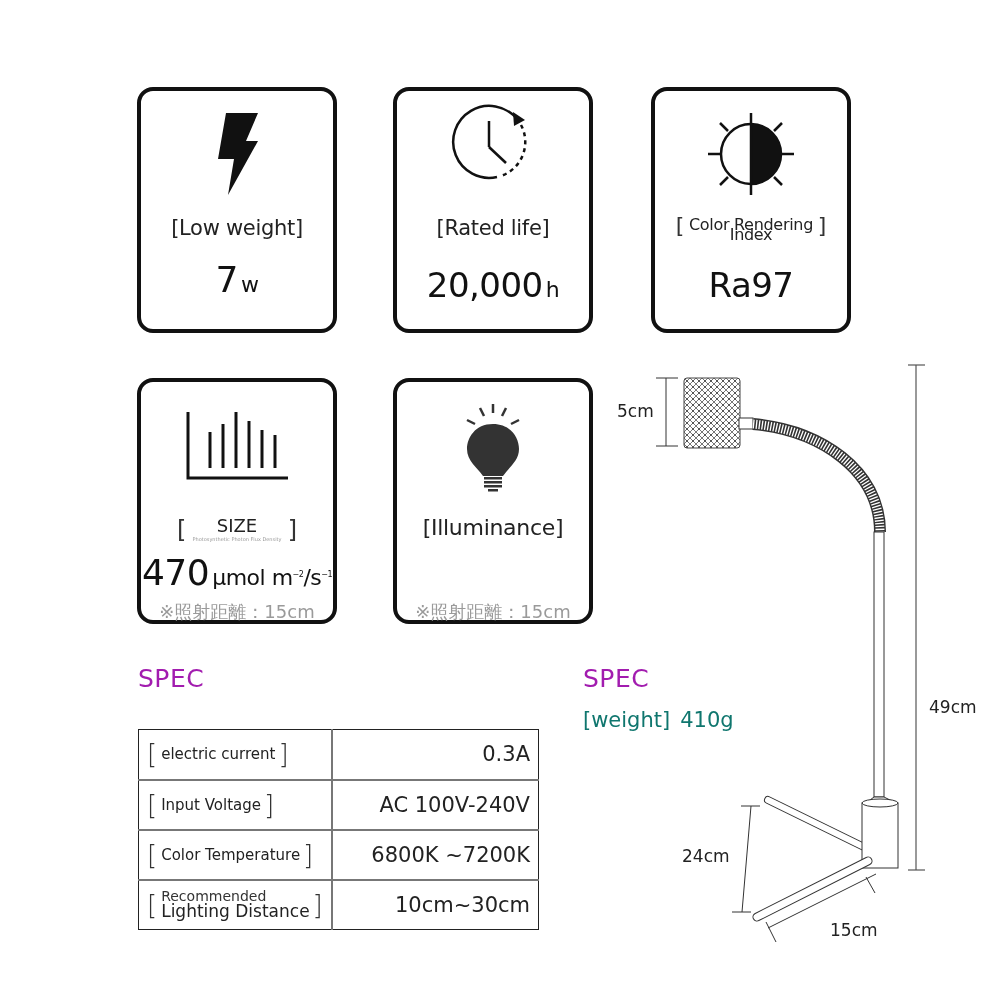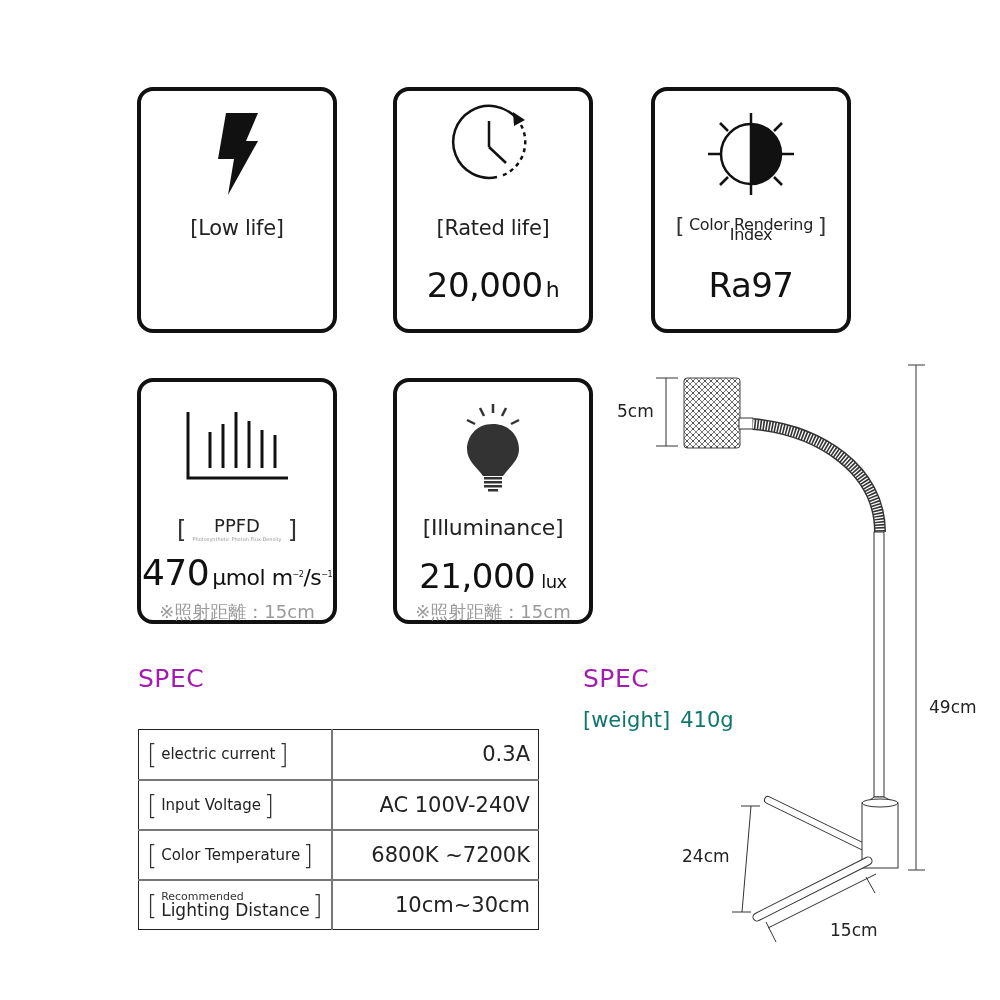--- a/index.html
+++ b/index.html
@@ -60,37 +60,38 @@
   }
   table.spec tr:first-child td { border-top: 1.5px solid #222; }
   table.spec tr:last-child td { border-bottom: 1.5px solid #222; }
   table.spec td:first-child { border-left: 1.5px solid #222; width: 175px; font-size: 15px; color: #222; }
   table.spec td:last-child { border-right: 1.5px solid #222; text-align: right; font-size: 21px; color: #222; }
   .lbl { display: flex; align-items: center; white-space: nowrap; }
   .lbl .br { font-size: 26px; color: #333; font-weight: lighter; line-height: 1; }
   .lbl .br.l { margin-right: 4px; }
   .lbl .br.r { margin-left: 3px; }
   .stack { display: flex; flex-direction: column; line-height: 1; }
-  .stack .small { font-size: 11px; color: #333; }
+  .stack .small { font-size: 14px; color: #333; }
   .stack .big { font-size: 17px; }
   .spacer { flex: 1; }
 
   .dim { position: absolute; font-size: 17px; color: #222; }
   #lamp { position: absolute; left: 600px; top: 355px; }
 </style>
 </head>
 <body>
 
 <div class="card" id="c1">
   <div class="icon" style="top:20px;">
     <svg width="50" height="86" viewBox="0 0 50 86">
       <polygon points="14,2 46,2 34,30 46,30 16,84 22,48 6,48" fill="#111"></polygon>
     </svg>
   </div>
-  <div class="label" style="top:125px;">[Low life]</div>
+  <div class="label" style="top:125px;">[Low weight]</div>
+  <div class="value" style="top:168px;"><span>7</span><span class="unit">w</span></div>
 </div>
 
 <div class="card" id="c2">
   <div class="icon" style="top:12px;">
     <svg width="84" height="84" viewBox="0 0 84 84">
       <path d="M 46 74 A 36 36 0 1 1 66 16" fill="none" stroke="#111" stroke-width="2.5"></path>
       <path d="M 70 22 A 36 36 0 0 1 50 73" fill="none" stroke="#111" stroke-width="2.5" stroke-dasharray="4 4"></path>
       <polygon points="62,9 74,17 63,23" fill="#111"></polygon>
       <line x1="38" y1="18" x2="38" y2="44" stroke="#111" stroke-width="2.5"></line>
       <line x1="38" y1="44" x2="55" y2="60" stroke="#111" stroke-width="2.5"></line>
@@ -130,21 +131,21 @@
       <line x1="28" y1="22" x2="28" y2="58" stroke="#111" stroke-width="3"></line>
       <line x1="41" y1="14" x2="41" y2="58" stroke="#111" stroke-width="3"></line>
       <line x1="54" y1="2" x2="54" y2="58" stroke="#111" stroke-width="3"></line>
       <line x1="67" y1="11" x2="67" y2="58" stroke="#111" stroke-width="3"></line>
       <line x1="80" y1="20" x2="80" y2="58" stroke="#111" stroke-width="3"></line>
       <line x1="93" y1="25" x2="93" y2="58" stroke="#111" stroke-width="3"></line>
     </svg>
   </div>
   <div class="ppfd-wrap">
     <span class="br l">[</span>
-    <span class="main">PPFD</span>
+    <span class="main">SIZE</span>
     <span class="sub">Photosynthetic Photon Flux Density</span>
     <span class="br r">]</span>
   </div>
   <div class="value ppfd-val"><span>470</span><span class="unit"><span>μmol m</span><sup>−2</sup><span>/s</span><sup>−1</sup></span></div>
   <div class="note" style="top:218px;">※照射距離：15cm</div>
 </div>
 
 <div class="card" id="c5">
   <div class="icon" style="top:22px;">
     <svg width="64" height="90" viewBox="0 0 64 90">
@@ -154,21 +155,20 @@
       <line x1="45" y1="4" x2="41" y2="12" stroke="#333" stroke-width="2.5"></line>
       <line x1="58" y1="16" x2="50" y2="20" stroke="#333" stroke-width="2.5"></line>
       <path d="M 32 20 C 14 20 6 34 6 45 C 6 57 16 63 22 72 L 42 72 C 48 63 58 57 58 45 C 58 34 50 20 32 20 Z" fill="#333"></path>
       <rect x="23" y="73" width="18" height="2.5" fill="#333"></rect>
       <rect x="23" y="77" width="18" height="2.5" fill="#333"></rect>
       <rect x="23" y="81" width="18" height="2.5" fill="#333"></rect>
       <rect x="27" y="85" width="10" height="2.5" fill="#333"></rect>
     </svg>
   </div>
   <div class="label" style="top:133px; font-size:22px;">[Illuminance]</div>
-  <div class="value" style="top:174px; font-size:34px;"><span>21,000</span><span class="unit" style="font-size:18px; margin-left:6px;">lux</span></div>
   <div class="note" style="top:218px;">※照射距離：15cm</div>
 </div>
 
 <div class="heading" id="spec-heading">SPEC</div>
 <table class="spec">
   <tbody>
       <tr>
     <td>
           <div class="lbl">
             <span class="br l">[</span>

